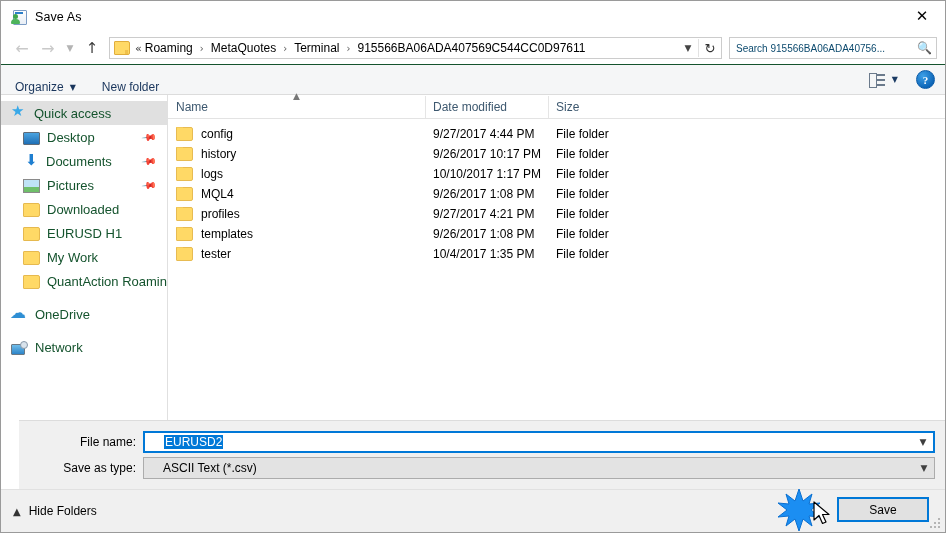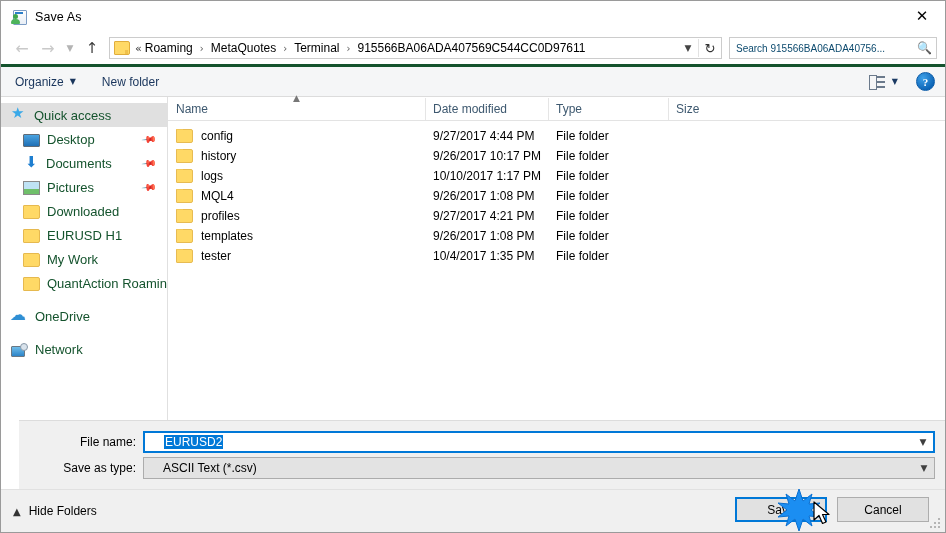--- a/index.html
+++ b/index.html
@@ -169,23 +169,23 @@
   }
   .search-icon {
     width:22px; text-align:center; color:#444; font-size:12px;
     font-family:"DejaVu Sans", sans-serif;
   }
 
   
   .toolbar {
     height: 29px; min-height:29px;
     background: #f5f6f7;
-    border-top:3px solid #14532d;
+    border-top:1px solid #14532d;
     border-bottom:1px solid #dcdcdc;
-    display:flex; align-items:center;
+    display:flex; align-items:flex-end;
     padding-left: 14px;
     position: relative;
   }
   .tb-item {
     font-size:12px; color:#19355c;
     margin-right: 26px;
     display:flex;align-items:center;
   }
   .tb-caret {
     margin-left:6px; font-size:8px; color:#19355c;
@@ -587,21 +587,20 @@
       <div class="side-item side-group">
         <div class="side-icon ic-net"></div>
         <div class="side-label">Network</div>
       </div>
     </div>
 
     <div class="filelist">
       <div class="col-header">
         <div class="col first" style="width:257px">Name</div>
         <div class="col" style="width:123px">Date modified</div>
-        <div class="col" style="width:120px">Type</div>
         <div class="col" style="width:80px">Size</div>
         <div class="sort-caret">▲</div>
       </div>
       <div class="rows">
         <div class="row">
           <div class="cell-name" style="width:257px">
             <div class="row-folder"></div>
             <span>config</span>
           </div>
           <div class="cell" style="width:123px">9/27/2017 4:44 PM</div>
@@ -683,21 +682,20 @@
     </div>
   </div>
 
   <div class="footer">
     <div class="hide-folders">
       <span class="hf-caret">▲</span>
       <span>Hide Folders</span>
     </div>
     <div class="btns">
       <div class="btn btn-default">Save</div>
-      <div class="btn">Cancel</div>
     </div>
     <div class="grip">
       <i style="left:8px;top:0"></i>
       <i style="left:4px;top:4px"></i>
         <i style="left:8px;top:4px"></i>
       <i style="left:0px;top:8px"></i>
         <i style="left:4px;top:8px"></i>
         <i style="left:8px;top:8px"></i>
     </div>
   </div>

